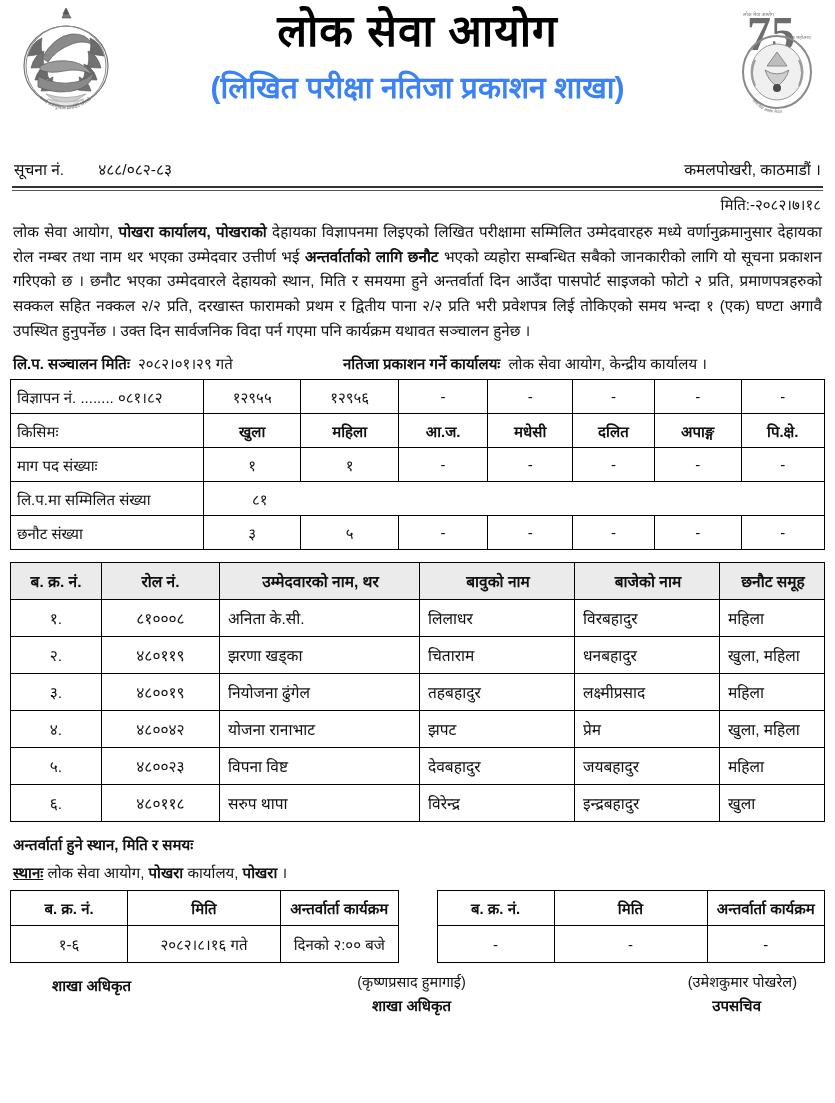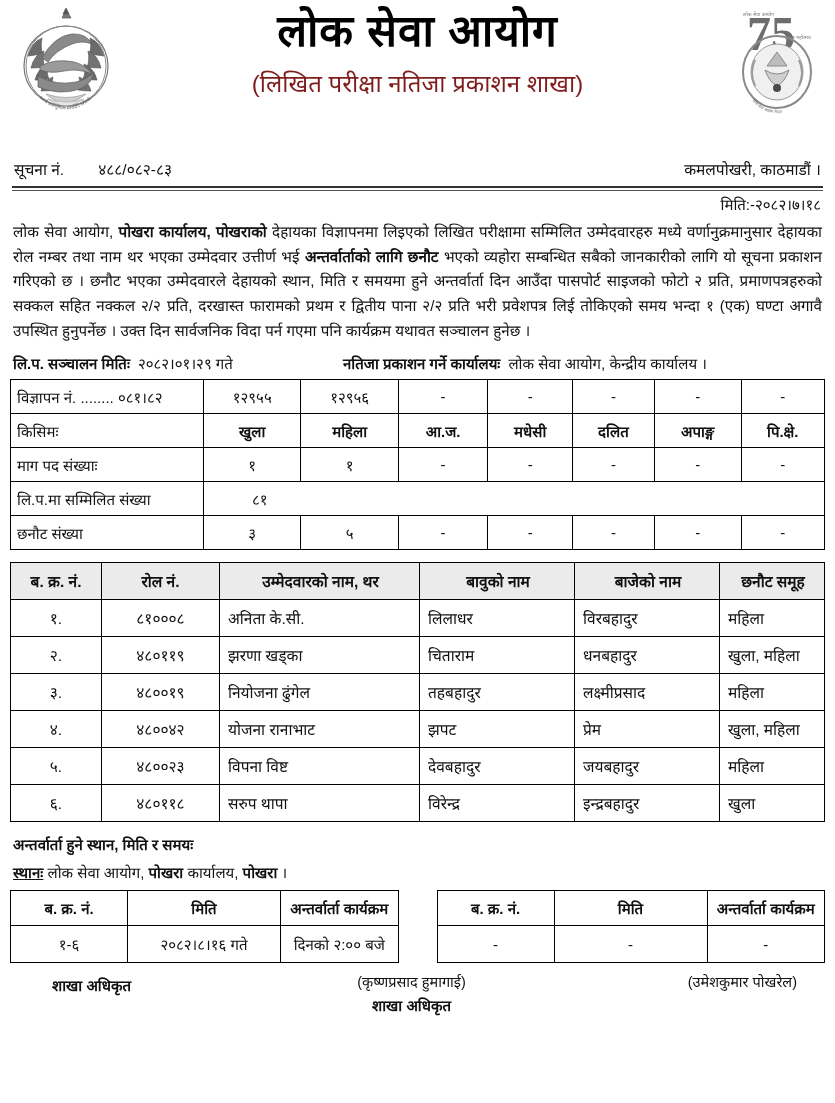--- a/index.html
+++ b/index.html
@@ -45,25 +45,25 @@
     padding-top: 2px;
   }
   .org-title {
     font-size: 44px;
     font-weight: bold;
     letter-spacing: 1px;
     line-height: 1.12;
     color: #000;
   }
   .org-subtitle {
-    font-size: 24px;
-    font-weight: normal;
+    font-size: 30px;
+    font-weight: bold;
     margin-top: 16px;
     line-height: 1.1;
-    color: #7f1d1d;
+    color: #3b82f6;
   }
 
   
   .notice-line {
     display: flex;
     justify-content: space-between;
     align-items: flex-start;
     font-size: 15.5px;
     margin-top: 8px;
     padding: 0 4px;
@@ -444,16 +444,17 @@
   <div class="signs">
       <div class="sign-block s1">
         <div class="sign-title">शाखा अधिकृत</div>
       </div>
       <div class="sign-block s2">
         <div class="sign-name">(कृष्णप्रसाद हुमागाई)</div>
         <div class="sign-title">शाखा अधिकृत</div>
       </div>
       <div class="sign-block s3">
         <div class="sign-name">(उमेशकुमार पोखरेल)</div>
+        <div class="sign-title">उपसचिव</div>
       </div>
     </div>
 
 </div>
 
 </body></html>

